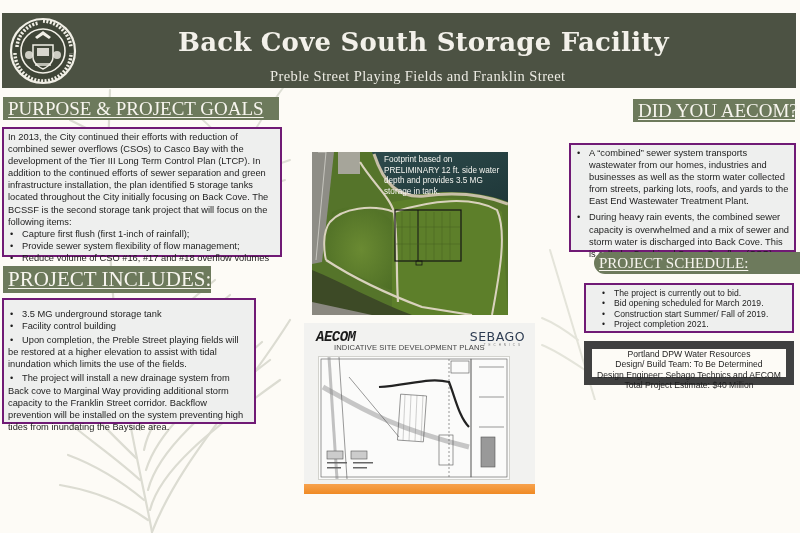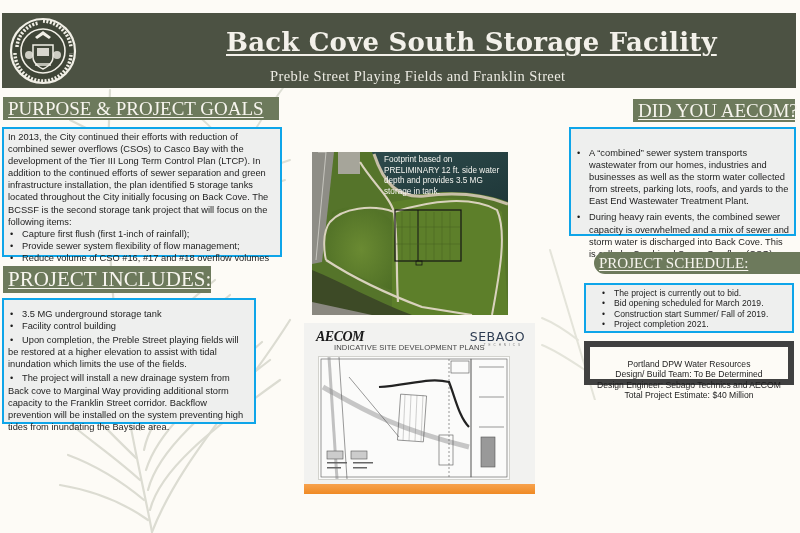--- a/index.html
+++ b/index.html
@@ -26,25 +26,23 @@
       width: 68px; height: 68px;
     }
     .title {
       position: absolute;
       left: 176px; top: 14px;
       font-family: "DejaVu Serif", "Liberation Serif", serif;
       font-weight: bold;
       font-size: 26px;
       letter-spacing: 0.2px;
       color: #f3f1ea;
-      text-decoration: underline;
       text-decoration-thickness: 2px;
       text-underline-offset: 3px;
       white-space: nowrap;
-      margin-left: 48px;
     }
     .subtitle {
       position: absolute;
       left: 268px; top: 55px;
       font-family: "Liberation Serif", serif;
       font-size: 14.5px;
       color: #ecebe3;
       letter-spacing: 0.4px;
       white-space: nowrap;
     }
@@ -57,46 +55,46 @@
       line-height: 24px;
       padding: 0 5px;
       white-space: nowrap;
       text-decoration: underline;
       text-decoration-thickness: 1px;
       text-underline-offset: 2px;
     }
     .box {
       position: absolute;
       background: #eeefee;
-      border: 2px solid #0ea5e9;
+      border: 2px solid #701a75;
       font-size: 9.3px;
       line-height: 12.1px;
       color: #1d1d1d;
       padding: 2px 4px 3px 4px;
     }
     .box ul { list-style: none; }
     .box li { position: relative; padding-left: 14px; }
     .box li::before {
       content: "\2022";
       position: absolute; left: 2px; top: 0;
     }
     .box li.inline { padding-left: 0; text-indent: 0; }
     .box li.inline::before { content: none; }
     .box li.inline .bul { display: inline-block; width: 14px; padding-left: 2px; }
     .box li.gap { margin-top: 2px; }
     .credits {
       position: absolute;
       left: 584px; top: 341px;
       width: 210px; height: 44px;
       background: #fdfbf6;
-      border: 6px solid #404040;
+      border: 8px solid #404040;
       font-size: 8.6px;
       line-height: 10.3px;
       text-align: center;
-      padding-top: 12px;
+      padding-top: 0px;
       color: #1d1d1d;
     }
     .aerial {
       position: absolute;
       left: 312px; top: 152px;
       width: 196px; height: 163px;
       overflow: hidden;
     }
     .aerial-note {
       position: absolute;
@@ -108,21 +106,21 @@
     }
     .plans {
       position: absolute;
       left: 304px; top: 323px;
       width: 231px; height: 171px;
       background: #f2f2f0;
       overflow: hidden;
     }
     .aecom {
       position: absolute; left: 12px; top: 6px;
-      font-family: Liberation Serif, serif;
+      font-family: Liberation Mono, monospace;
       font-weight: bold; font-size: 14px;
       color: #1a1a1a; letter-spacing: -0.5px;
       font-style: italic;
     }
     .sebago {
       position: absolute; right: 10px; top: 6px;
       font-family: "DejaVu Sans", sans-serif;
       font-size: 12.5px; color: #2d3c52; letter-spacing: 0.5px;
     }
     .sebago-sub {
@@ -314,21 +312,21 @@
           <rect x="34" y="105" width="20" height="1.5"></rect>
         <rect x="8" y="110" width="14" height="1.5"></rect>
           <rect x="34" y="110" width="14" height="1.5"></rect>
       </g>
     </svg>
   </div>
   <div class="orange-bar"></div>
 </div>
 
 <div class="sec-head" style="left:633px; top:99px; width:162px; height:23px; font-size:19px; line-height:23px;">DID YOU AECOM?</div>
-<div class="box" style="left:569px; top:127px; width:227px; height:109px; padding-top:18px;">
+<div class="box" style="left:569px; top:143px; width:227px; height:109px; padding-top:2px;">
   <ul>
     <li>A “combined” sewer system transports wastewater from our homes, industries and businesses as well as the storm water collected from streets, parking lots, roofs, and yards to the East End Wastewater Treatment Plant.</li>
     <li class="gap" style="margin-top:4px;">During heavy rain events, the combined sewer capacity is overwhelmed and a mix of sewer and storm water is discharged into Back Cove.  This is called a Combined Sewer Overflow (CSO).</li>
   </ul>
 </div>
 
 <div class="sec-head" style="left:594px; top:252px; width:228px; height:22px; font-size:15px; line-height:22px;border-radius:11px;">PROJECT SCHEDULE:</div>
 <div class="box" style="left:584px; top:283px; width:210px; height:50px; font-size:8.6px; line-height:10.4px; padding:3px 12px 2px 14px;">
   <ul>
     <li>The project is currently out to bid.</li>

